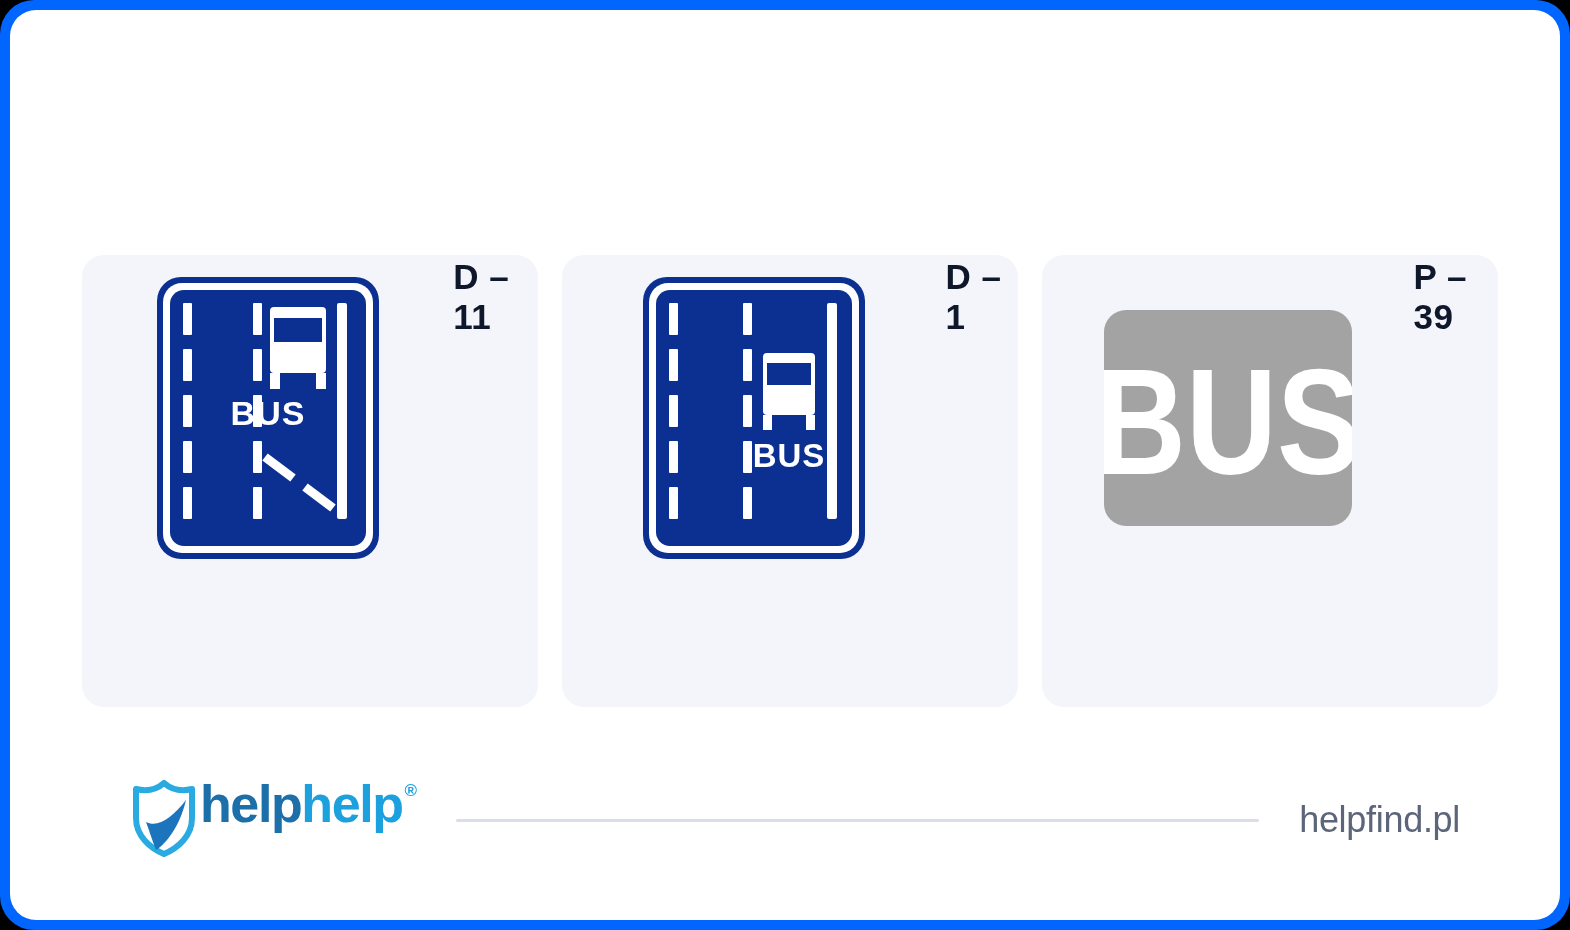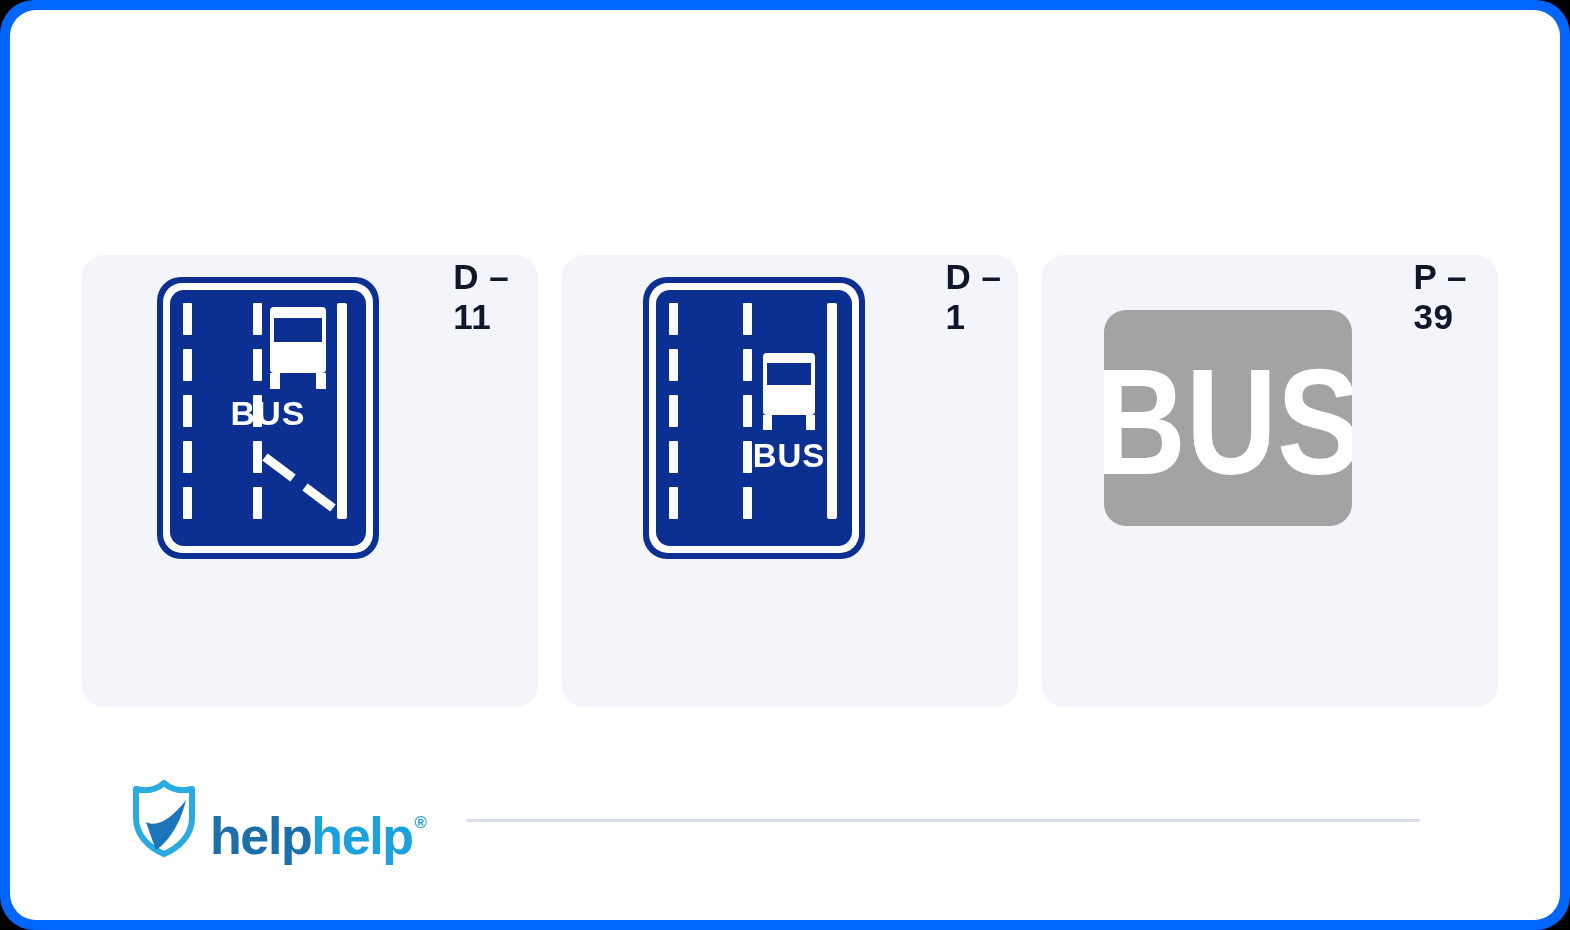--- a/index.html
+++ b/index.html
@@ -100,22 +100,21 @@
     left: 118px;
     top: 758px;
     width: 1332px;
     height: 104px;
     display: flex;
     align-items: center;
   }
 
   #brand-logo {
     display: flex;
-    align-items: flex-end;
-    gap: 10px;
+    align-items: flex-start;
     flex: 0 0 auto;
   }
 
   #brand-wordmark {
     font-size: 52px;
     font-weight: bold;
     letter-spacing: -1.4px;
     line-height: 1;
     display: flex;
     align-items: flex-start;
@@ -261,16 +260,17 @@
         </span>
         <span id="brand-wordmark">
           <span class="wm-help">help</span>
             <span class="wm-find">help</span>
             <span class="wm-reg">®</span>
         </span>
       </div>
 
       <div id="footer-divider"></div>
 
+      <div id="footer-domain">helpfind.pl</div>
     </div>
 
   </div>
 </div>
 
 </body></html>

